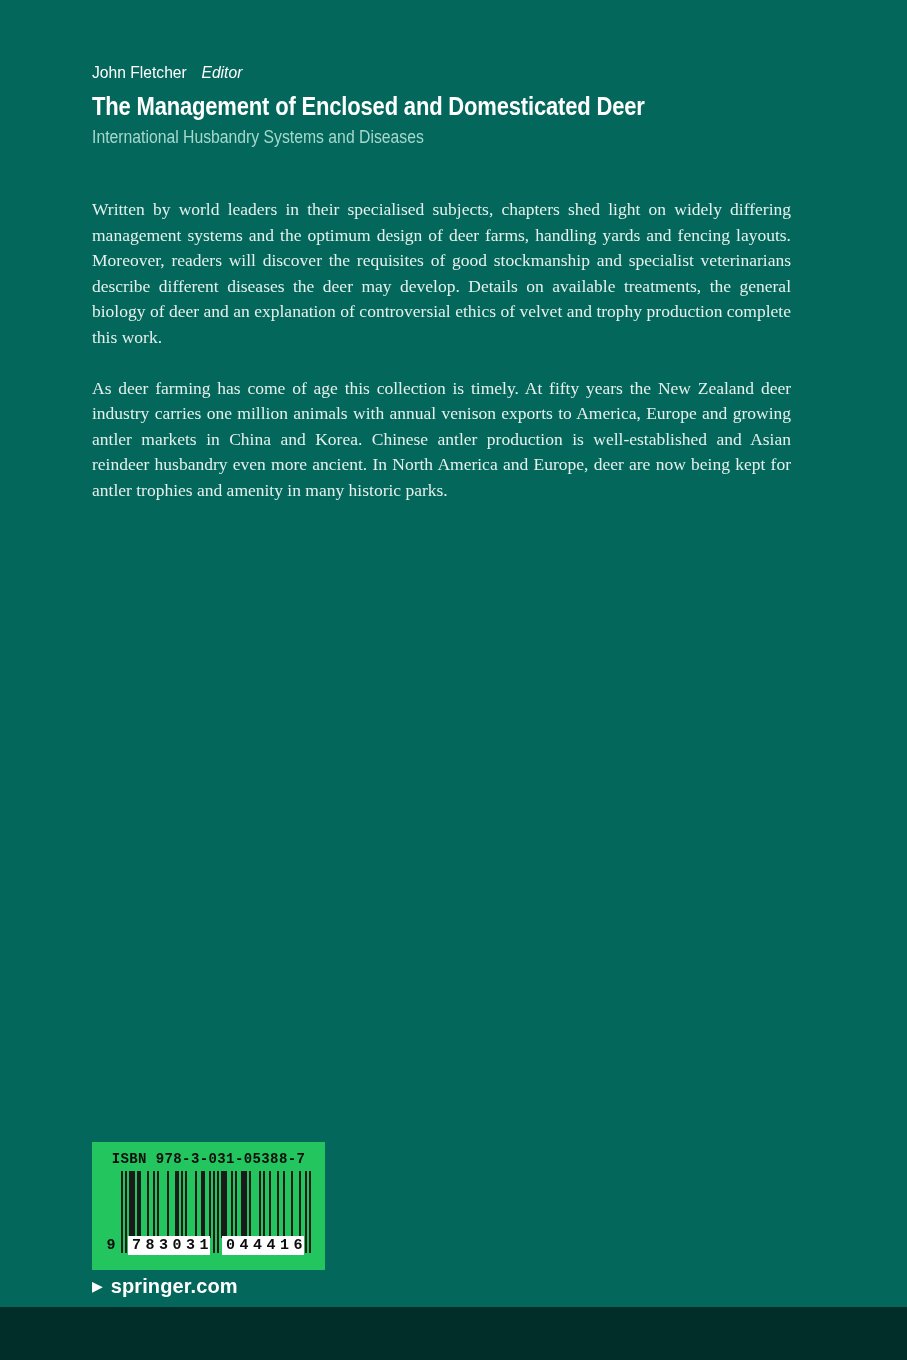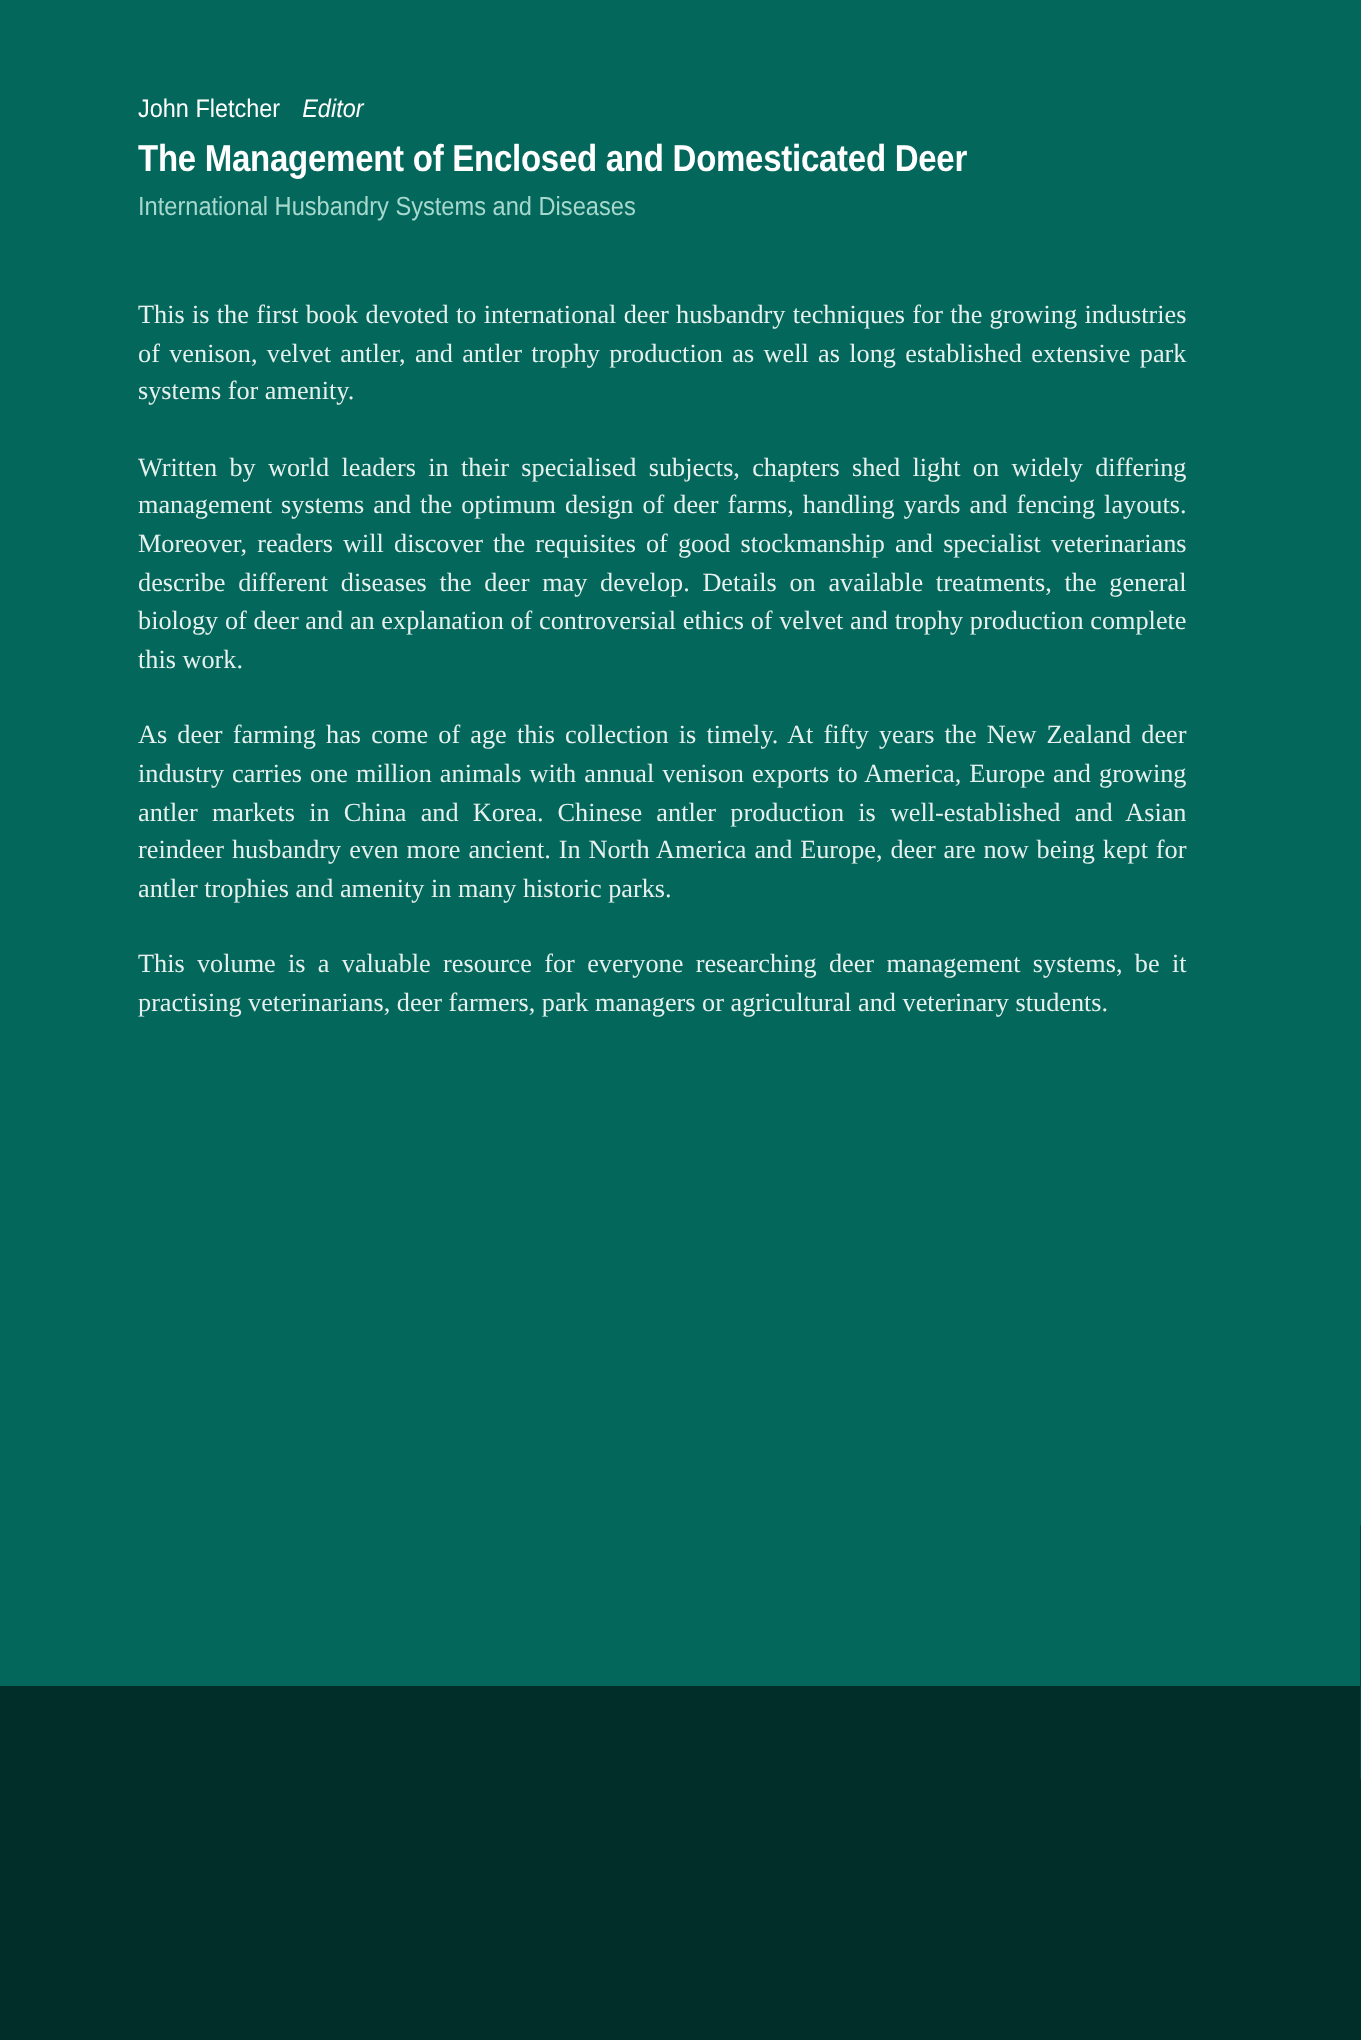--- a/index.html
+++ b/index.html
@@ -3,21 +3,21 @@
 <meta charset="utf-8">
 <style>
   html, body {
     margin: 0;
     padding: 0;
     background: #022e29;
   }
   .cover {
     position: relative;
     width: 907px;
-    height: 1124px;
+    height: 1307px;
     background: #03675B;
     overflow: hidden;
     font-family: "Liberation Sans", sans-serif;
   }
 
   
   .header {
     position: absolute;
     left: 92px;
     top: 62px;
@@ -151,24 +151,22 @@
 
   <div class="header">
     <div class="author-line">
       <span>John Fletcher</span><span class="role">Editor</span>
     </div>
     <h1 class="book-title">The Management of Enclosed and Domesticated Deer</h1>
     <div class="book-subtitle">International Husbandry Systems and Diseases</div>
   </div>
 
   <div class="synopsis">
-    <p>This is the first book devoted to international deer husbandry techniques for the growing industries of venison, velvet antler, and antler trophy production as well as long established extensive park systems for amenity.</p>
     <p>Written by world leaders in their specialised subjects, chapters shed light on widely differing management systems and the optimum design of deer farms, handling yards and fencing layouts. Moreover, readers will discover the requisites of good stockmanship and specialist veterinarians describe different diseases the deer may develop. Details on available treatments, the general biology of deer and an explanation of controversial ethics of velvet and trophy production complete this work.</p>
     <p>As deer farming has come of age this collection is timely. At fifty years the New Zealand deer industry carries one million animals with annual venison exports to America, Europe and growing antler markets in China and Korea. Chinese antler production is well-established and Asian reindeer husbandry even more ancient. In North America and Europe, deer are now being kept for antler trophies and amenity in many historic parks.</p>
-    <p>This volume is a valuable resource for everyone researching deer management systems, be it practising veterinarians, deer farmers, park managers or agricultural and veterinary students.</p>
   </div>
 
   <div class="isbn-box">
     <div class="isbn-label">ISBN 978-3-031-05388-7</div>
     <div class="barcode">
       <svg width="190" height="88" viewBox="0 0 190 88" xmlns="http://www.w3.org/2000/svg">
           <rect x="0" y="0" width="2" height="82" fill="#1A1A1A"></rect>
           <rect x="4" y="0" width="2" height="82" fill="#1A1A1A"></rect>
           <rect x="8" y="0" width="2" height="67" fill="#1A1A1A"></rect>
           <rect x="10" y="0" width="2" height="67" fill="#1A1A1A"></rect>

